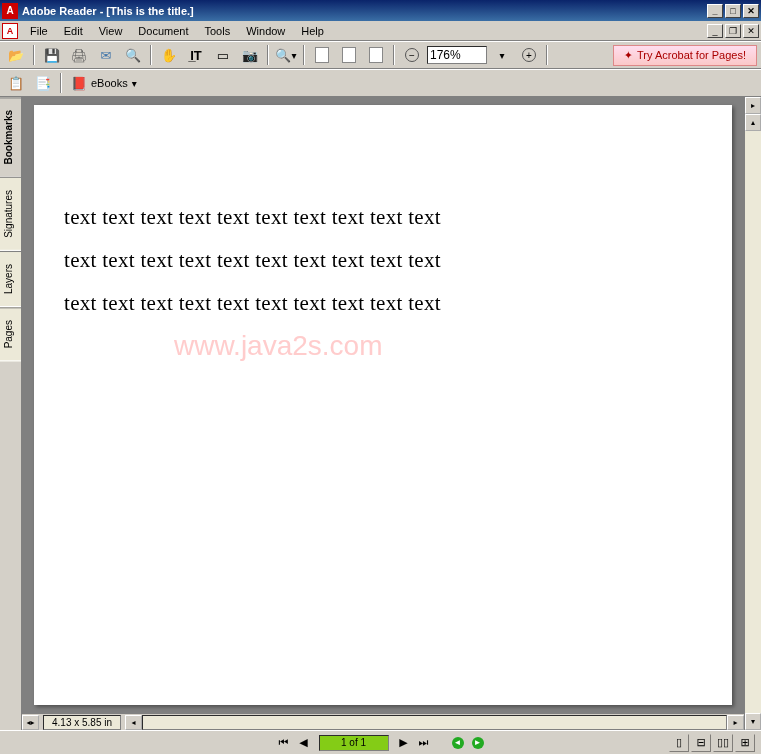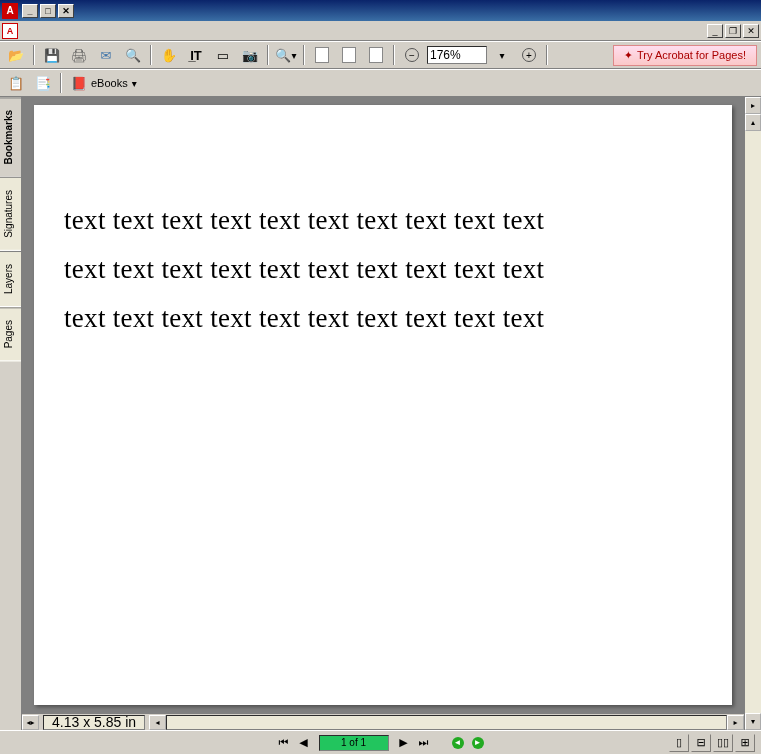--- a/index.html
+++ b/index.html
@@ -28,37 +28,37 @@
 
 
 .main-area { flex: 1; display: flex; background: #808080; overflow: hidden; position: relative; }
 .sidebar-tabs { width: 22px; background: #d4d0c8; display: flex; flex-direction: column; border-right: 1px solid #808080; }
 .side-tab { writing-mode: vertical-rl; transform: rotate(180deg); padding: 12px 3px; background: #ece9d8; border-bottom: 1px solid #808080; border-top: 1px solid #fff; cursor: pointer; text-align: center; font-size: 10px; }
 .side-tab.active { background: #d4d0c8; font-weight: bold; }
 
 .doc-area { flex: 1; background: #808080; position: relative; display: flex; flex-direction: column; }
 .doc-viewport { flex: 1; background: #808080; padding: 8px 12px; overflow: hidden; position: relative; }
 .page { background: white; width: 100%; height: 100%; box-shadow: 2px 2px 4px rgba(0,0,0,0.4); padding: 100px 30px 30px 30px; position: relative; }
-.page-line { font-family: "Times New Roman", serif; font-size: 27px; color: #000; margin-bottom: 18px; letter-spacing: 0.3px; }
+.page-line { font-family: "Times New Roman", serif; font-size: 21px; color: #000; margin-bottom: 18px; letter-spacing: 0.3px; }
 .watermark { color: #ffcccc; font-size: 28px; font-family: Arial, sans-serif; position: absolute; top: 225px; left: 140px; }
 
 .vscroll { width: 17px; background: #d4d0c8; border-left: 1px solid #808080; display: flex; flex-direction: column; }
 .scroll-btn { height: 17px; background: #d4d0c8; border: 1px outset #fff; display: flex; align-items: center; justify-content: center; cursor: pointer; font-size: 8px; }
 .scroll-track { flex: 1; background: #ece9d8; }
 
 
 .hsize-bar { height: 17px; background: #d4d0c8; display: flex; align-items: center; border-top: 1px solid #808080; }
 .hsize-bar .size-btn { width: 17px; height: 15px; border: 1px outset #fff; display: flex; align-items: center; justify-content: center; font-size: 8px; cursor: pointer; }
-.size-text { padding: 0 8px; background: #ece9d8; height: 15px; border: 1px inset #808080; display: flex; align-items: center; font-size: 14px; margin: 0 4px; }
+.size-text { padding: 0 8px; background: #ece9d8; height: 15px; border: 1px inset #808080; display: flex; align-items: center; font-size: 10px; margin: 0 4px; }
 .hscroll-track { flex: 1; background: #ece9d8; border: 1px inset #808080; height: 15px; }
 
 .statusbar { height: 24px; background: #d4d0c8; border-top: 1px solid #fff; display: flex; align-items: center; justify-content: center; position: relative; }
 .nav-group { display: flex; align-items: center; gap: 2px; }
 .nav-btn { width: 18px; height: 18px; display: flex; align-items: center; justify-content: center; cursor: pointer; }
-.page-input { width: 70px; height: 16px; border: 1px inset #808080; background: #22c55e; text-align: center; font-size: 10px; margin: 0 4px; }
+.page-input { width: 70px; height: 16px; border: 1px inset #808080; background: #84cc16; text-align: center; font-size: 10px; margin: 0 4px; }
 .view-buttons { position: absolute; right: 6px; display: flex; gap: 2px; }
 .view-btn { width: 20px; height: 18px; border: 1px outset #d4d0c8; display: flex; align-items: center; justify-content: center; cursor: pointer; }
 
 
 .ico { width: 16px; height: 16px; display: inline-flex; align-items: center; justify-content: center; font-size: 13px; }
 .folder-ico { color: #c90; }
 .disk-ico { color: #339; }
 .print-ico { color: #555; }
 .mail-ico { color: #47a; }
 .binoc-ico { color: #333; }
@@ -69,29 +69,31 @@
 .page-ico { width: 14px; height: 16px; border: 1px solid #888; background: white; }
 .minus-circ, .plus-circ { width: 14px; height: 14px; border: 1px solid #555; border-radius: 50%; display: flex; align-items: center; justify-content: center; font-size: 10px; }
 .arrow-ico { font-size: 10px; }
 .green-circ { width: 12px; height: 12px; border-radius: 50%; background: #2a2; display: flex; align-items: center; justify-content: center; color: white; font-size: 8px; }
 </style>
 </head>
 <body>
 
 <div class="titlebar">
   <div class="app-icon">A</div>
+  <div class="title-text">Adobe Reader - [This is the title.]</div>
   <div class="win-buttons">
     <div class="win-btn">_</div>
     <div class="win-btn">□</div>
     <div class="win-btn">✕</div>
   </div>
 </div>
 
 <div class="menubar">
   <div class="menu-icon">A</div>
+  <div id="menu-items"><span class="menu-item">File</span><span class="menu-item">Edit</span><span class="menu-item">View</span><span class="menu-item">Document</span><span class="menu-item">Tools</span><span class="menu-item">Window</span><span class="menu-item">Help</span></div>
   <div class="mdi-buttons">
     <div class="win-btn">_</div>
     <div class="win-btn">❐</div>
     <div class="win-btn">✕</div>
   </div>
 </div>
 
 <div class="toolbar-row">
   <div class="tb-btn">
       <span class="ico folder-ico">📂</span>
@@ -179,20 +181,21 @@
     </div>
 
   <div class="doc-area">
     <div class="doc-viewport">
       <div class="page">
         <div id="page-lines">
             <div class="page-line">text text text text text text text text text text</div>
             <div class="page-line">text text text text text text text text text text</div>
             <div class="page-line">text text text text text text text text text text</div>
           </div>
+        <div class="watermark">www.java2s.com</div>
       </div>
     </div>
     <div class="hsize-bar">
       <div class="size-btn">◂▸</div>
       <div class="size-text">4.13 x 5.85 in</div>
       <div class="size-btn">◂</div>
       <div class="hscroll-track"></div>
       <div class="size-btn">▸</div>
     </div>
   </div>

